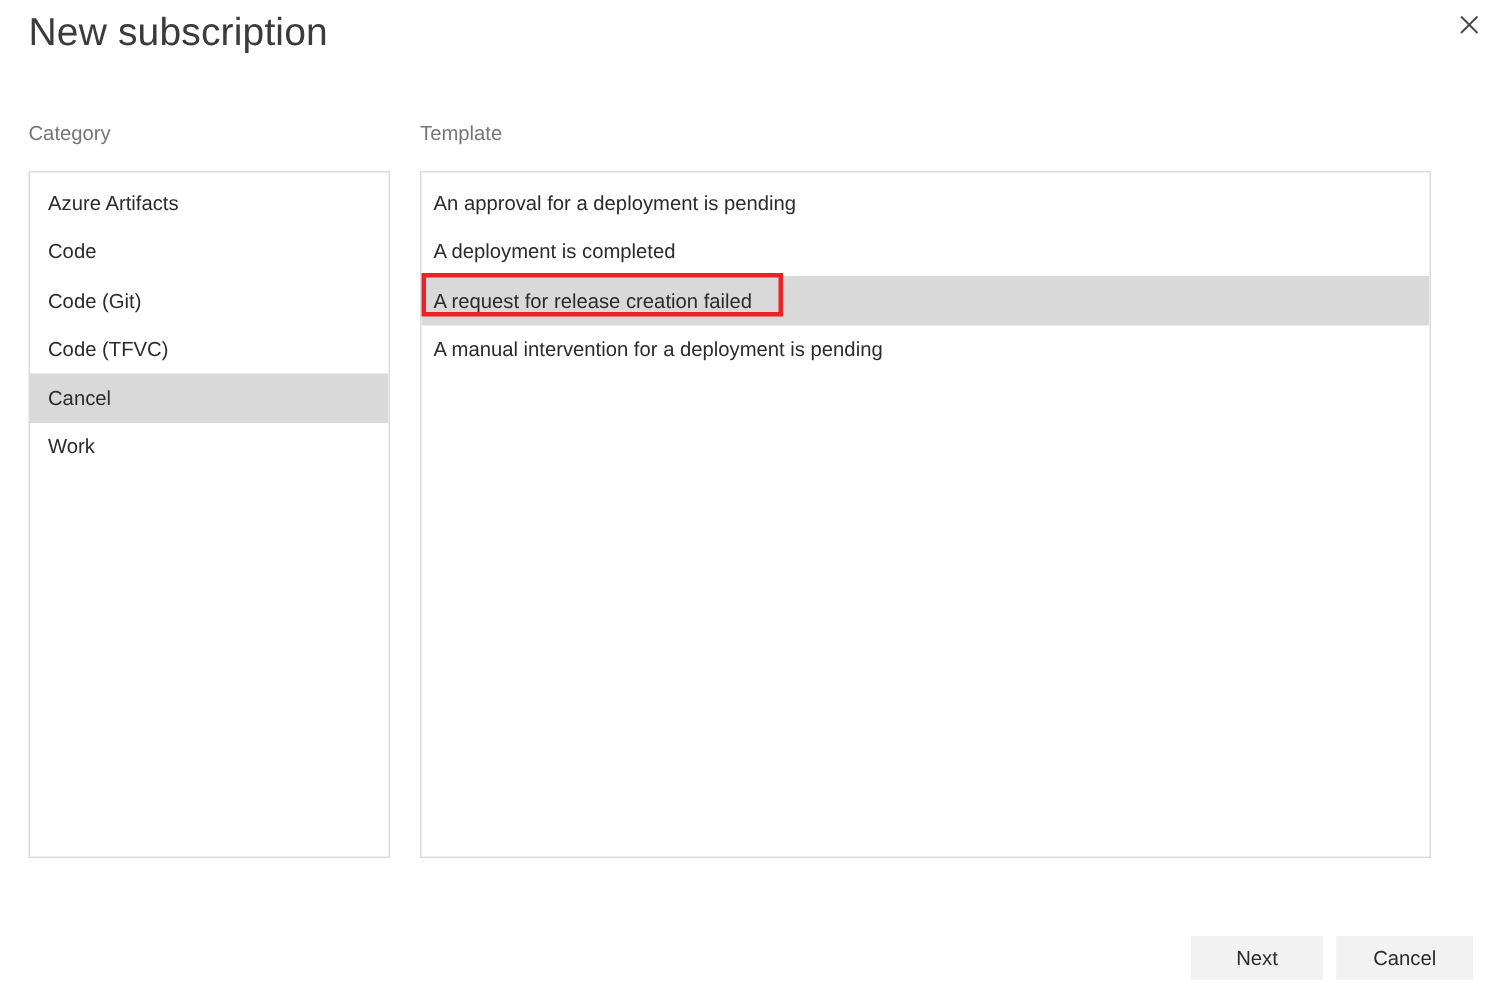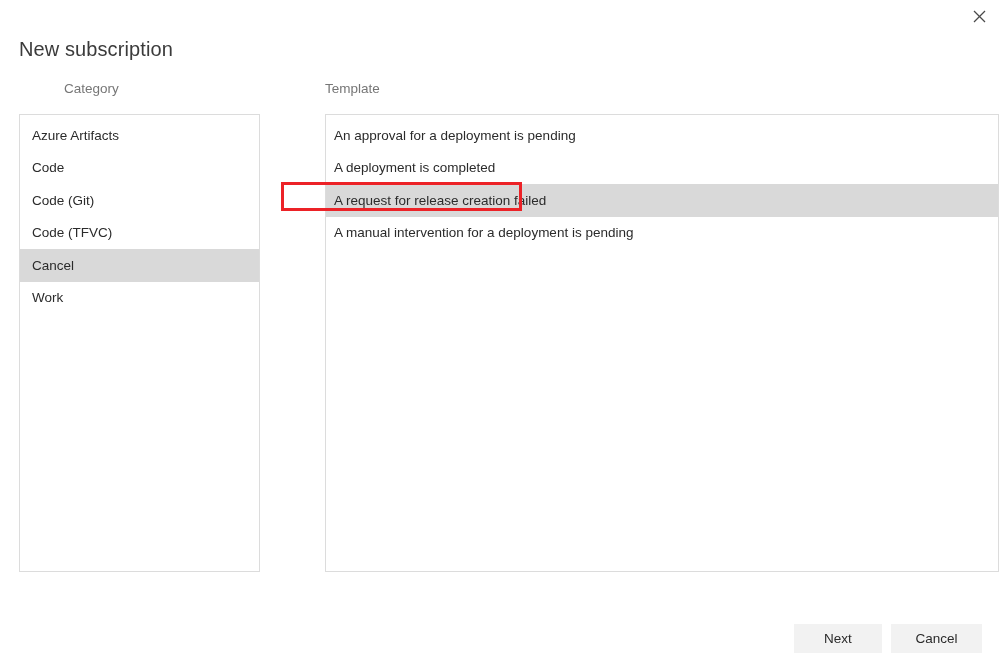--- a/index.html
+++ b/index.html
@@ -30,37 +30,36 @@
     background: transparent;
     border: none;
     padding: 0;
   }
   .close-btn svg { display: block; }
 
   
   .dialog-title {
     position: absolute;
     left: 19px;
-    top: 32px;
-    font-size: 20px;
+    top: 4px;
+    font-size: 26px;
     font-weight: 300;
     color: #3b3b3b;
     letter-spacing: 0.1px;
     line-height: 34px;
     white-space: nowrap;
   }
 
   
   .col-label {
     position: absolute;
     font-size: 13.5px;
     color: #767676;
     line-height: 18px;
     white-space: nowrap;
-    margin-left: 45px;
   }
   .col-label.category-label { left: 19px; top: 80px; }
   .col-label.template-label { left: 280px; top: 80px; text-align: right; }
 
   
   .list-panel {
     position: absolute;
     background: #ffffff;
     border: 1px solid #dcdcdc;
     box-sizing: border-box;
@@ -70,21 +69,20 @@
     left: 19px;
     top: 114px;
     width: 241px;
     height: 458px;
   }
   .panel-template {
     left: 280px;
     top: 114px;
     width: 674px;
     height: 458px;
-    margin-left: 45px;
   }
 
   .list-inner {
     padding-top: 4px;
   }
 
   .list-row {
     height: 32.5px;
     display: flex;
     align-items: center;

